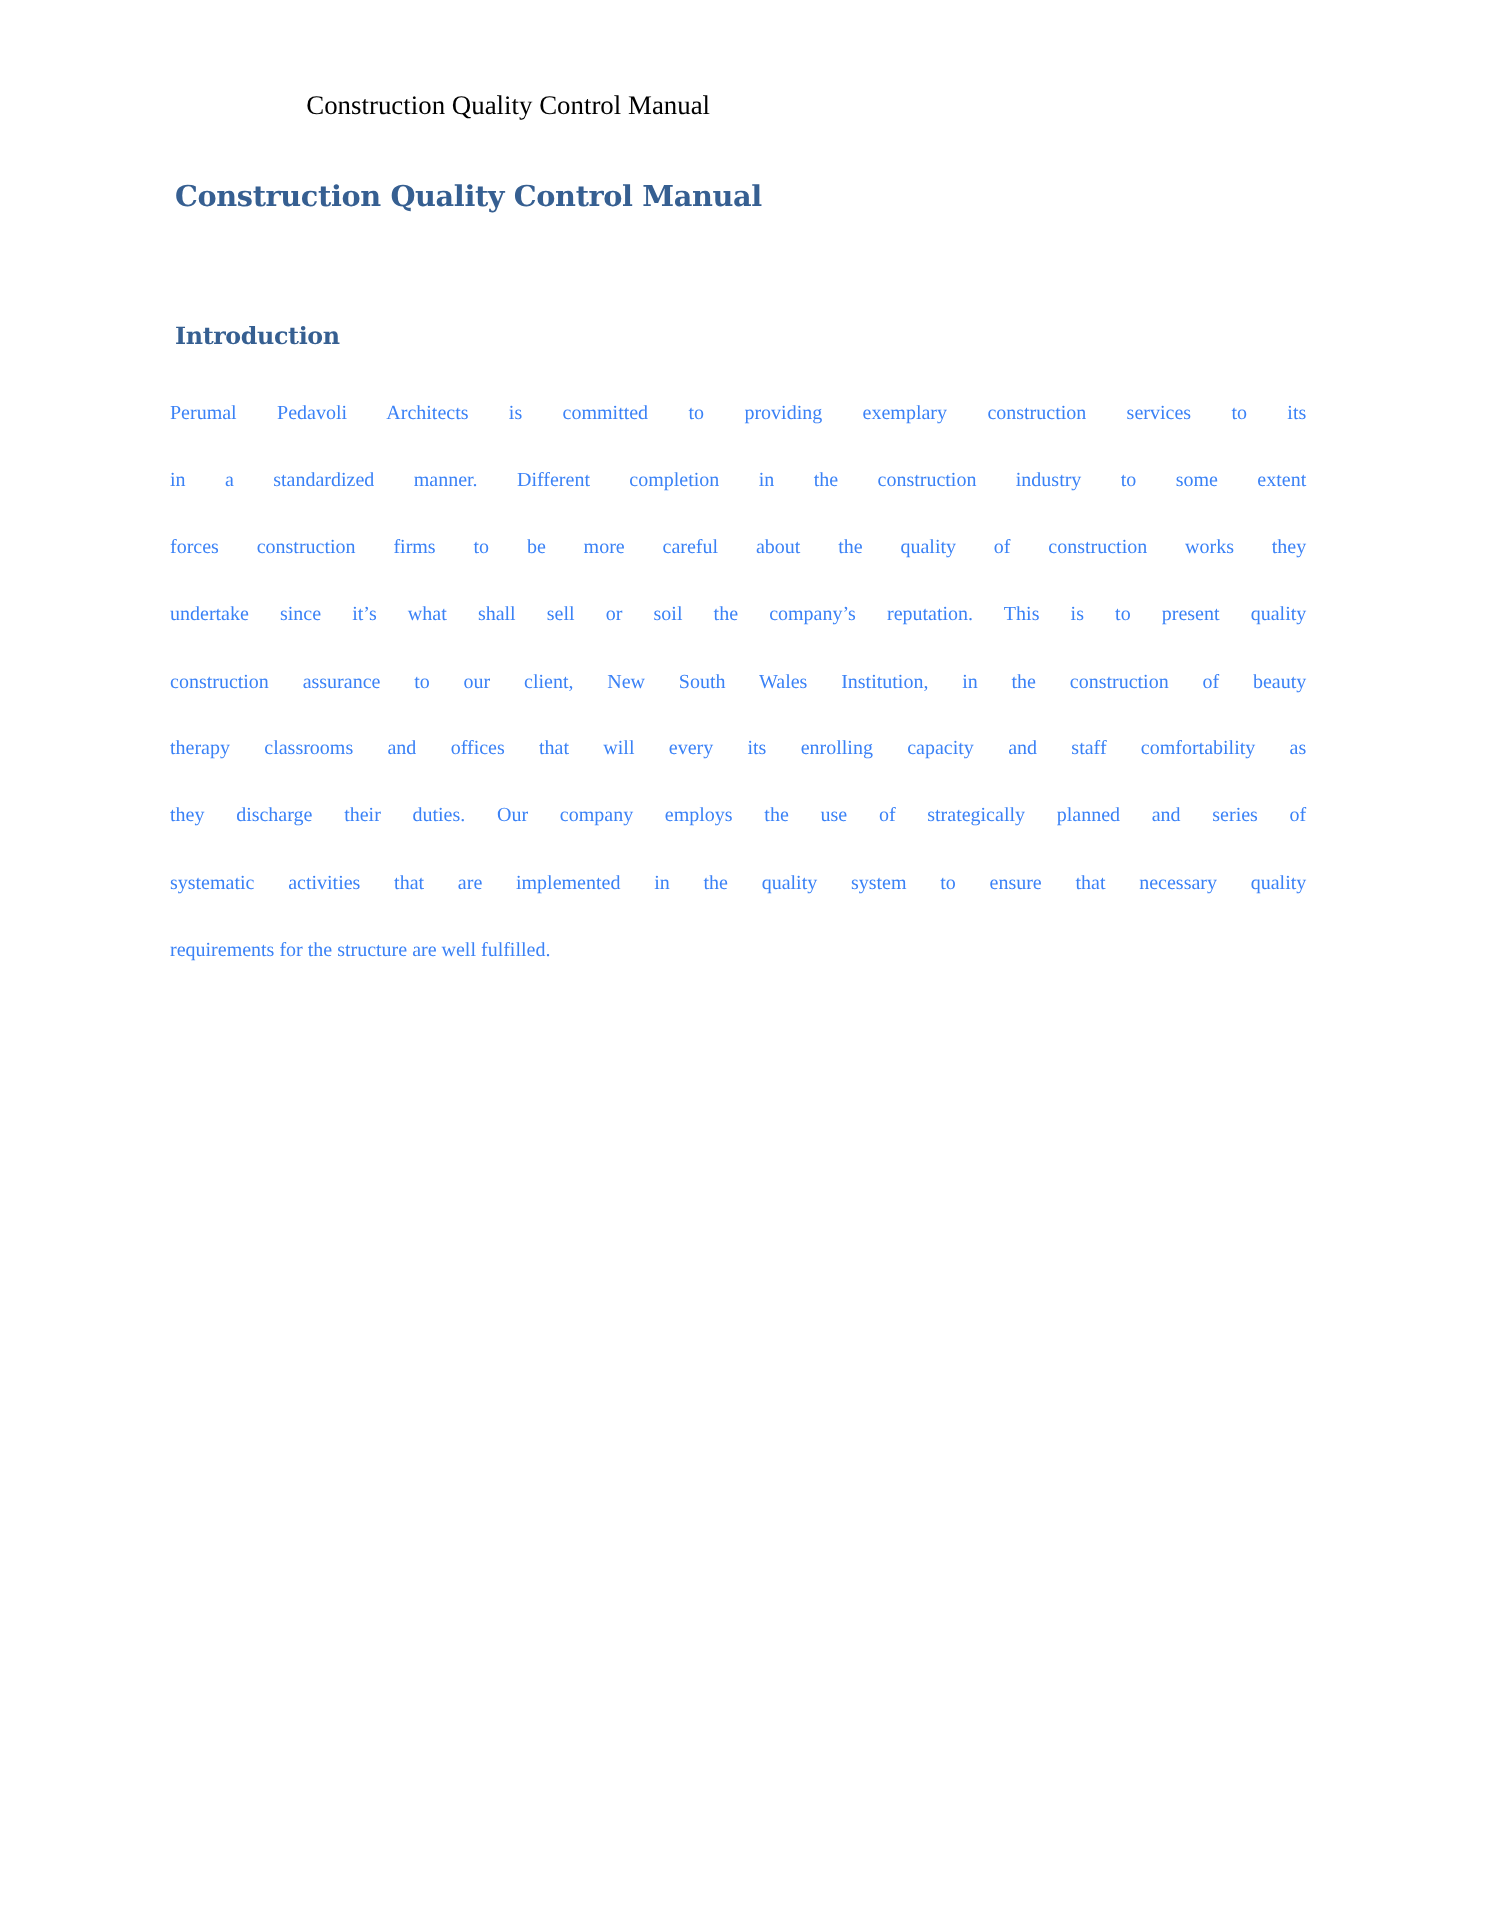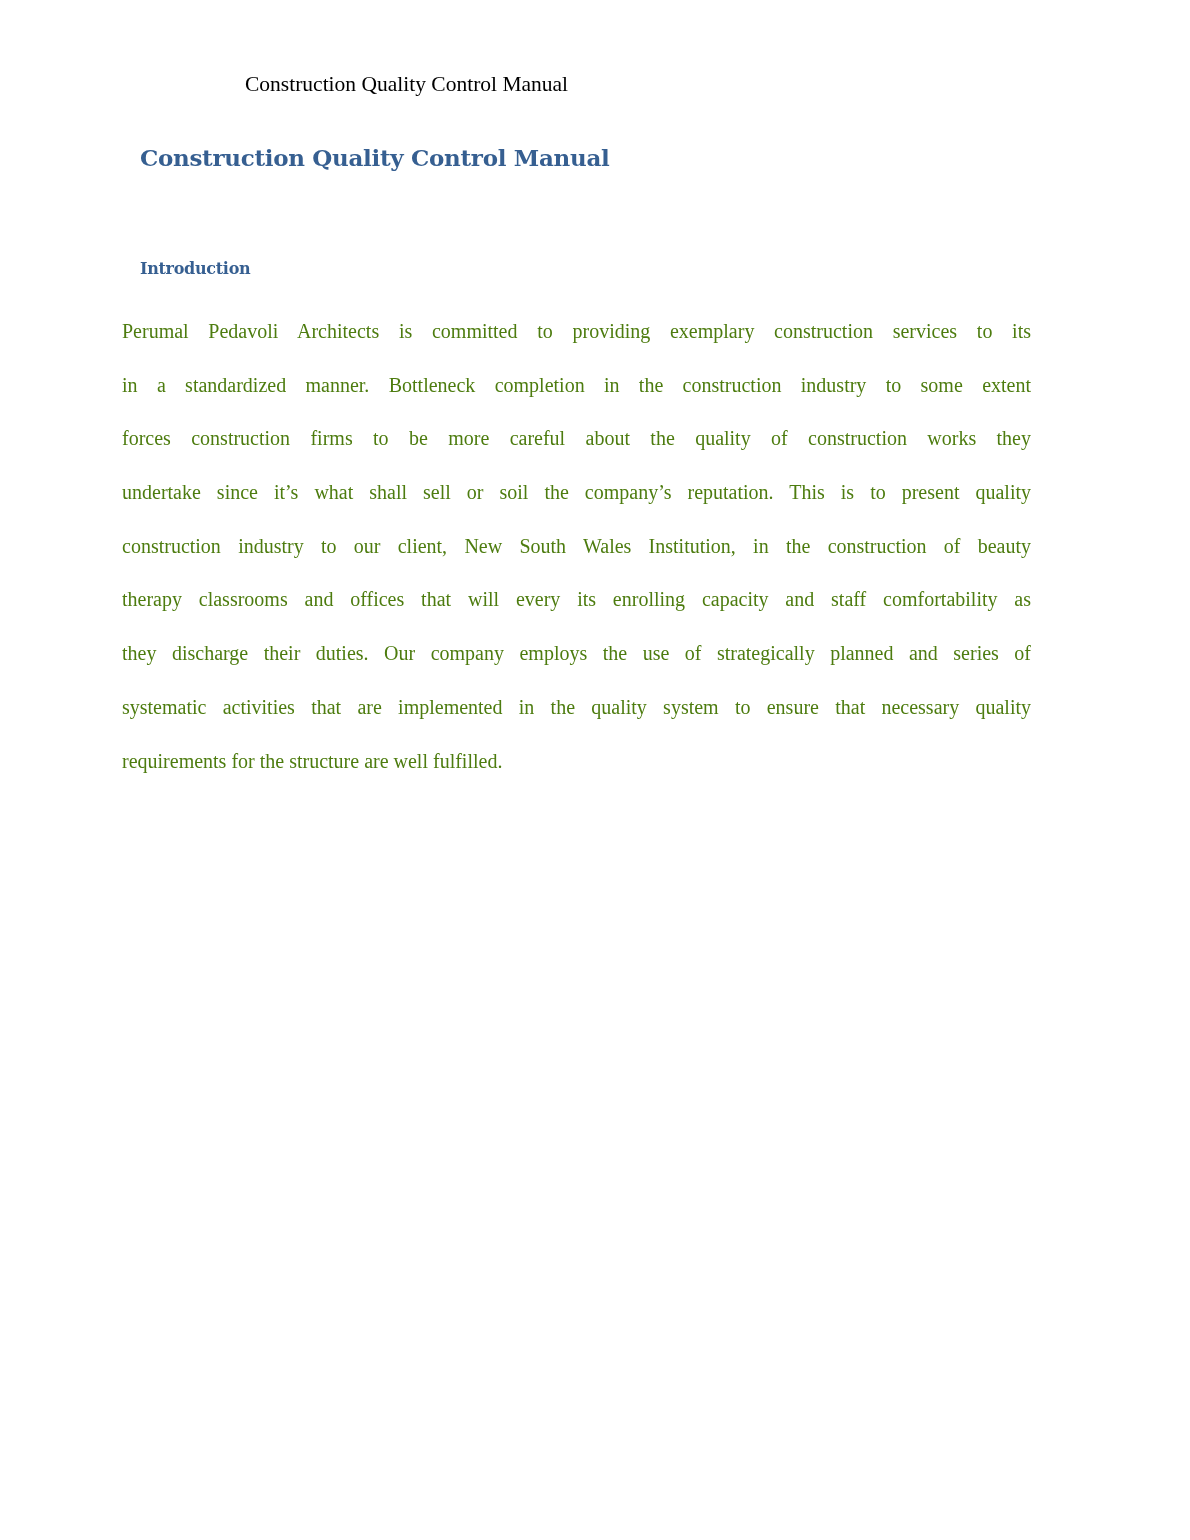--- a/index.html
+++ b/index.html
@@ -43,34 +43,34 @@
       white-space: nowrap;
       letter-spacing: -0.3px;
     }
     .section-heading {
       position: absolute;
       left: 140px;
       top: 253px;
       margin: 0;
       font-family: "DejaVu Serif", serif;
       font-weight: bold;
-      font-size: 16px;
+      font-size: 19px;
       line-height: 32px;
       color: #365f91;
       white-space: nowrap;
       letter-spacing: -0.3px;
     }
     .body-paragraph {
       position: absolute;
-      left: 122px;
+      left: 136px;
       top: 317px;
       width: 909px;
       font-family: "Liberation Serif", serif;
-      font-size: 20px;
-      color: #4d7c0f;
+      font-size: 16px;
+      color: #3b82f6;
     }
     .body-line {
       height: 53.7px;
       line-height: 28px;
       text-align: justify;
       text-align-last: justify;
       white-space: nowrap;
       overflow: visible;
     }
     .body-line.last {
@@ -84,23 +84,23 @@
 <div class="page">
 
   <div class="running-header">Construction Quality Control Manual</div>
 
   <h1 class="title-heading">Construction Quality Control Manual</h1>
 
   <h2 class="section-heading">Introduction</h2>
 
   <div class="body-paragraph">
     <div class="body-line">Perumal Pedavoli Architects is committed to providing exemplary construction services to its</div>
-    <div class="body-line">in a standardized manner. Bottleneck completion in the construction industry to some extent</div>
+    <div class="body-line">in a standardized manner. Different completion in the construction industry to some extent</div>
     <div class="body-line">forces construction firms to be more careful about the quality of construction works they</div>
     <div class="body-line">undertake since it’s what shall sell or soil the company’s reputation. This is to present quality</div>
-    <div class="body-line">construction industry to our client, New South Wales Institution, in the construction of beauty</div>
+    <div class="body-line">construction assurance to our client, New South Wales Institution, in the construction of beauty</div>
     <div class="body-line">therapy classrooms and offices that will every its enrolling capacity and staff comfortability as</div>
     <div class="body-line">they discharge their duties. Our company employs the use of strategically planned and series of</div>
     <div class="body-line">systematic activities that are implemented in the quality system to ensure that necessary quality</div>
     <div class="body-line last">requirements for the structure are well fulfilled.</div>
   </div>
 
 </div>
 
 </body></html>

